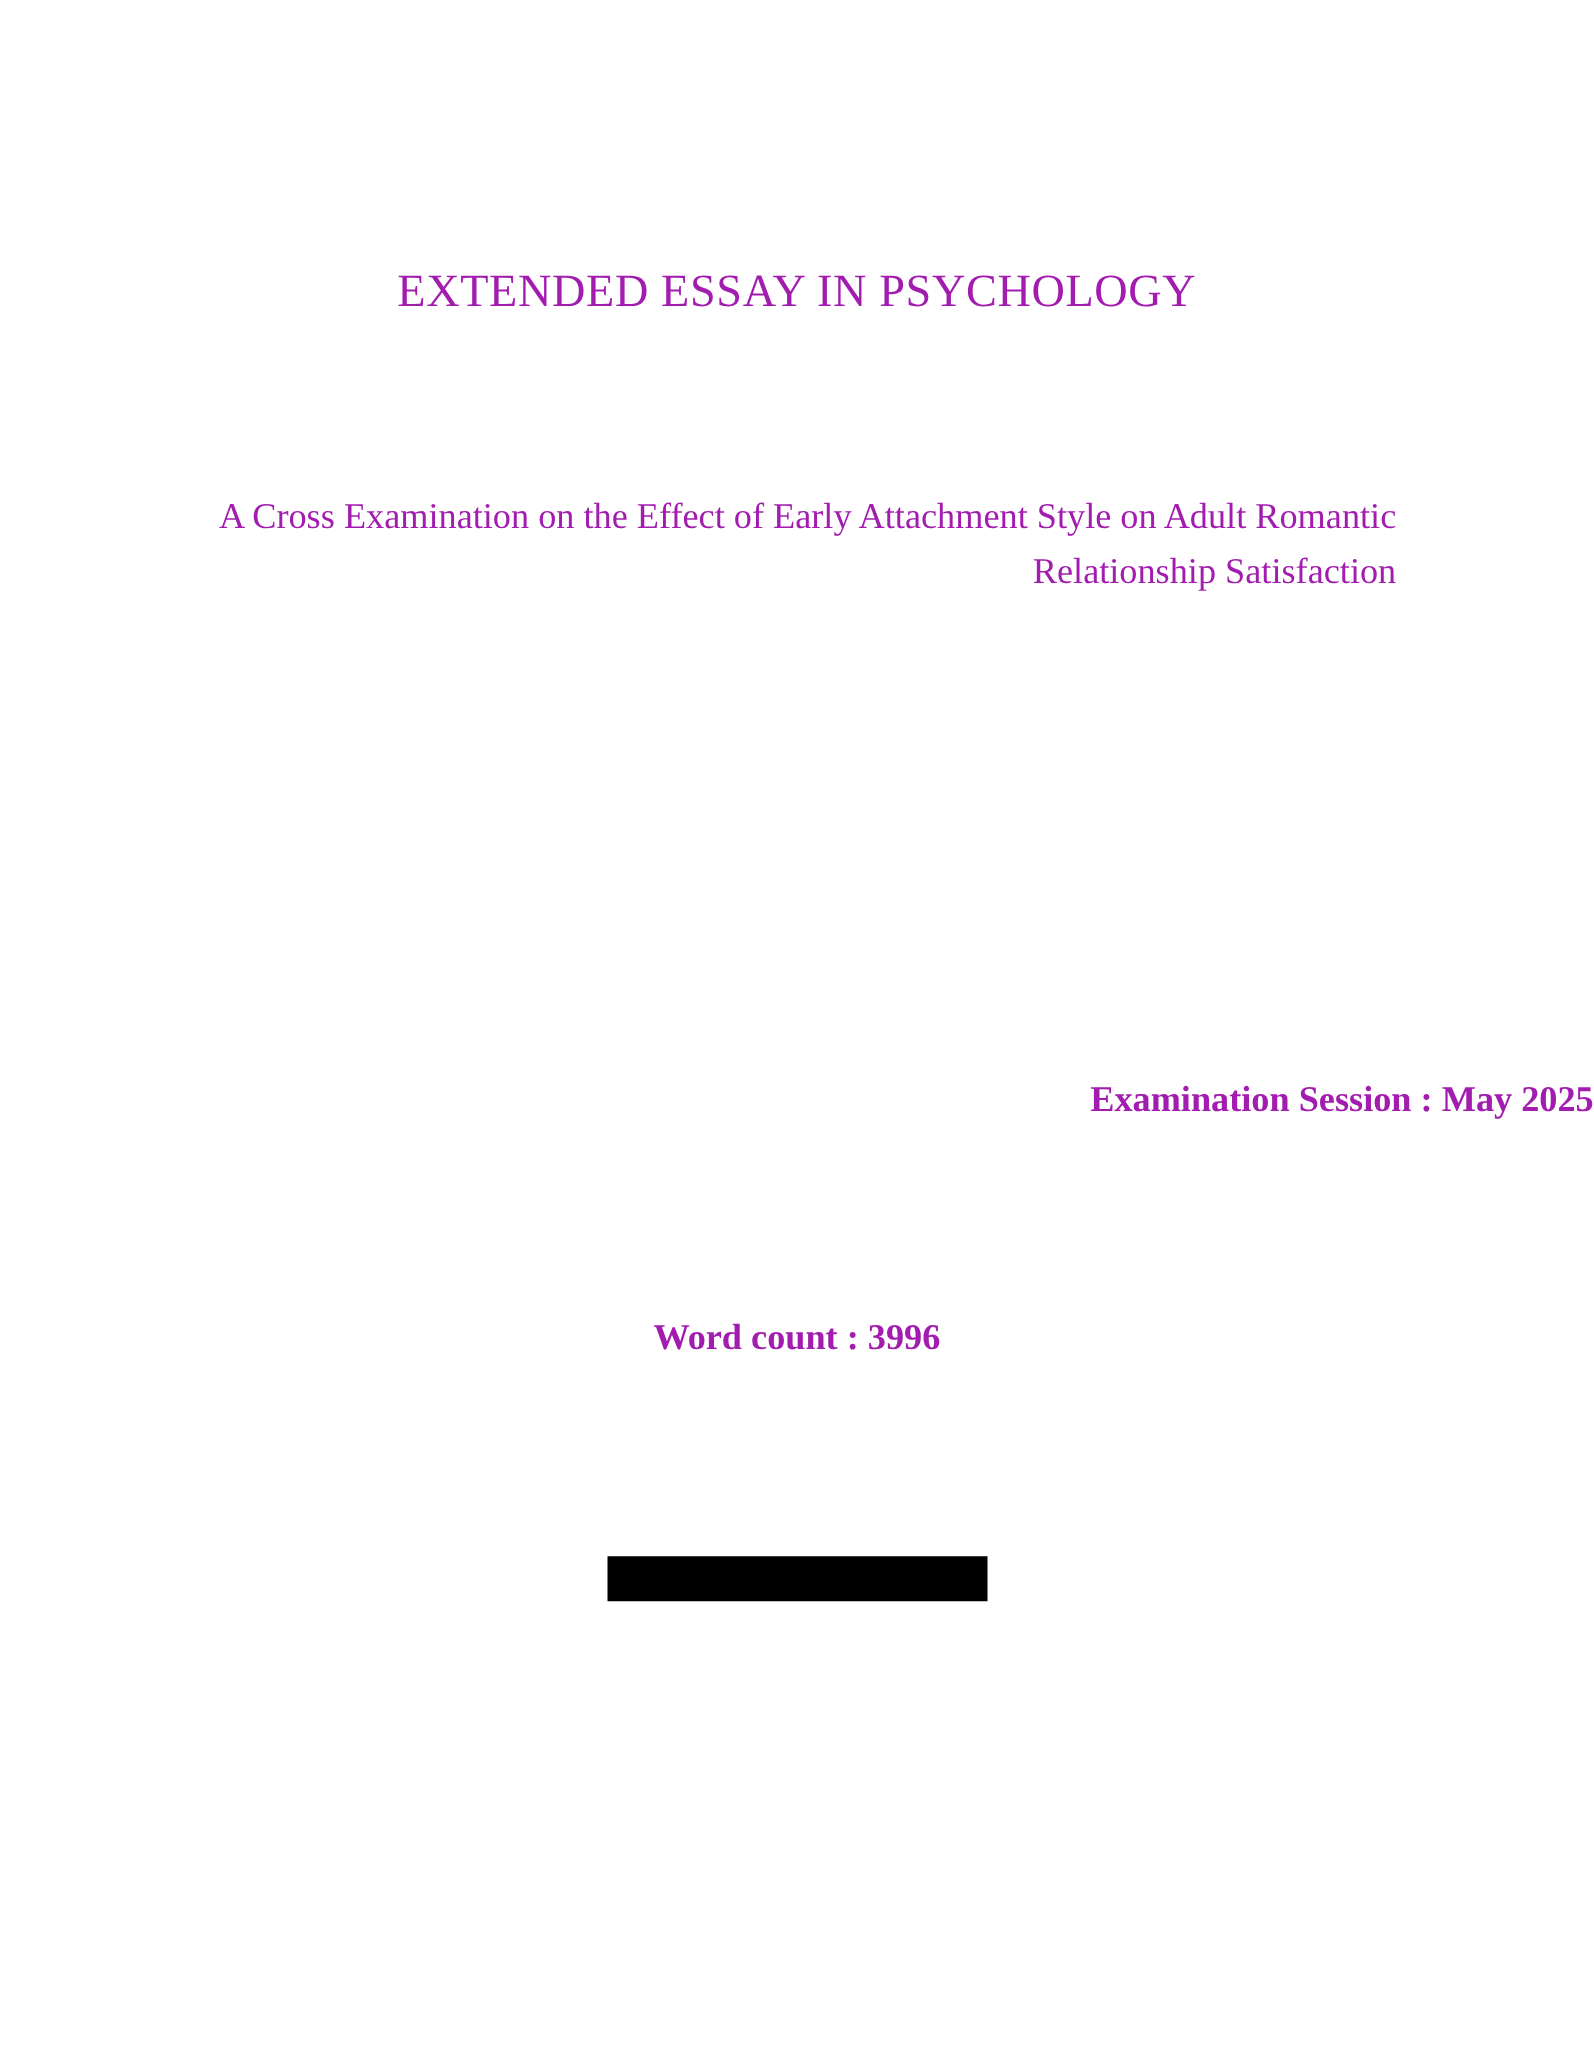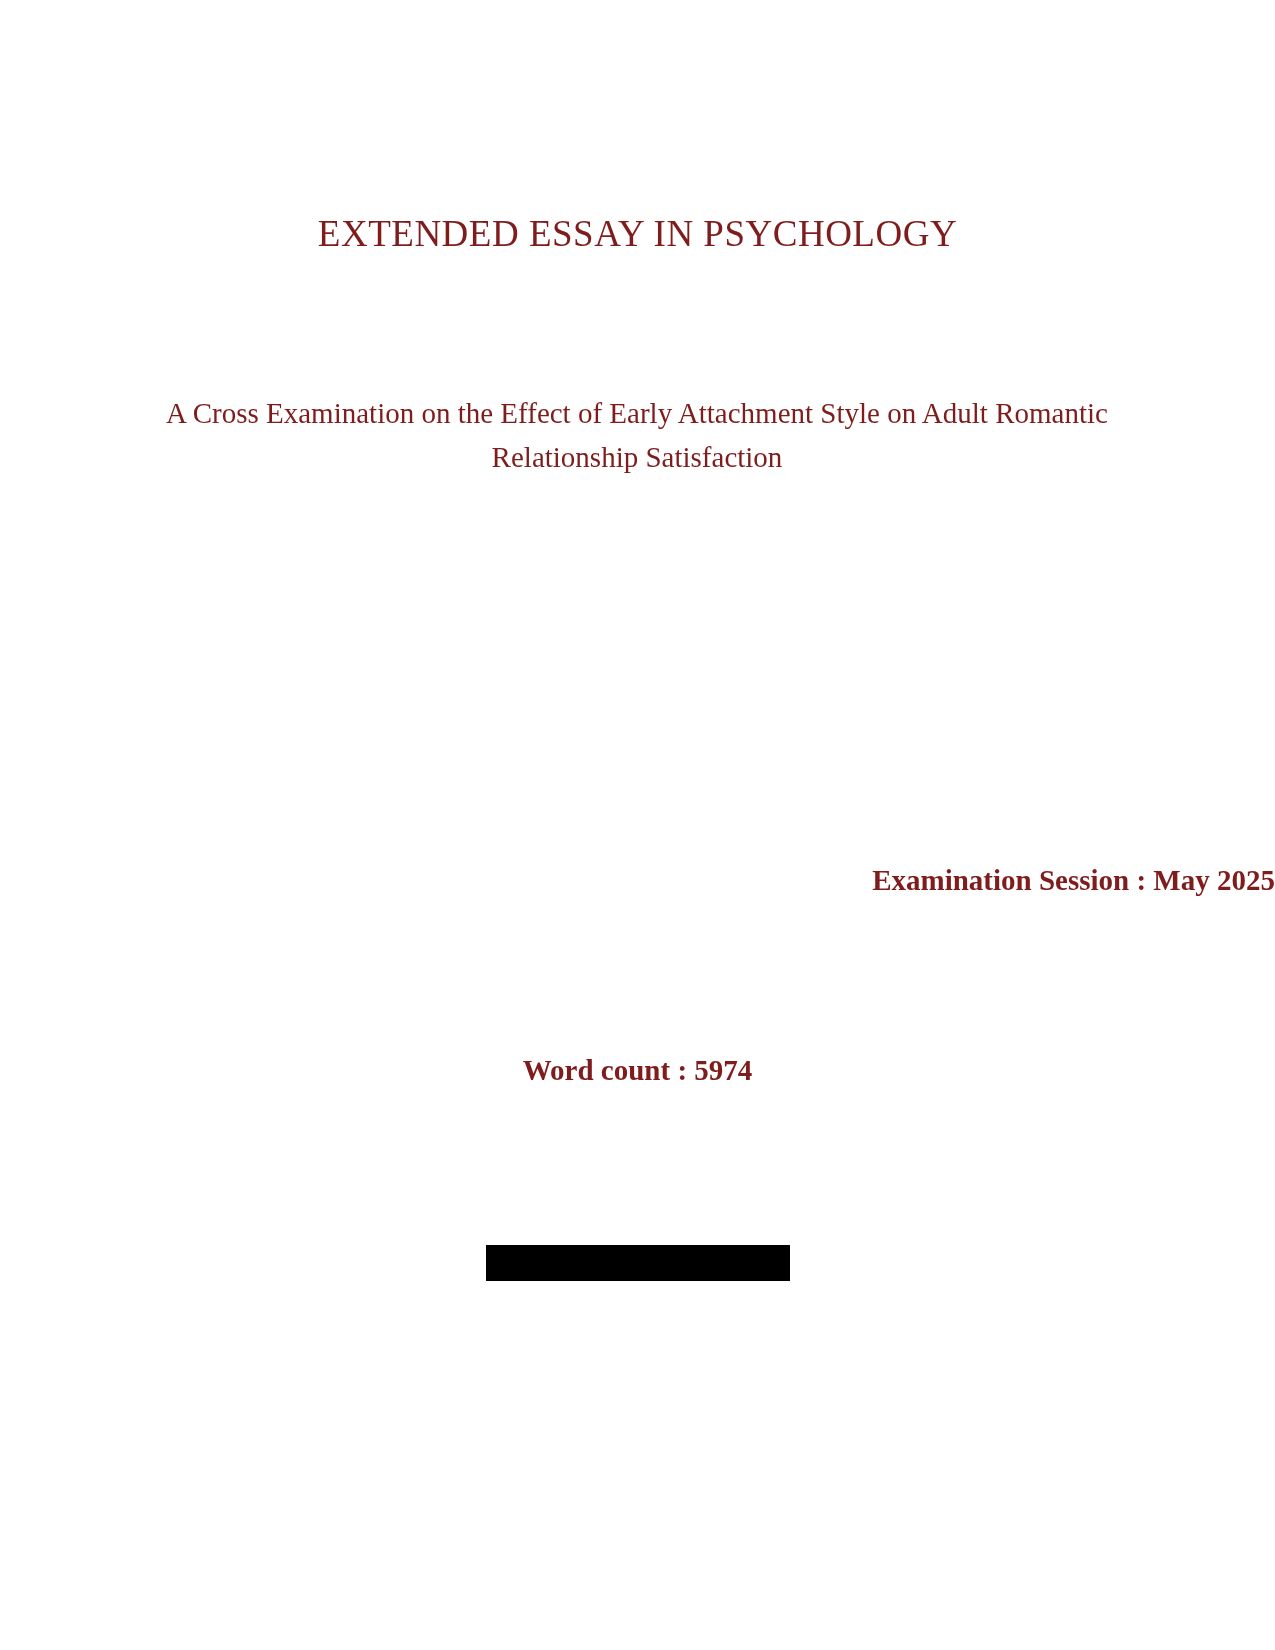--- a/index.html
+++ b/index.html
@@ -10,39 +10,39 @@
   body {
     width: 1275px;
     height: 1650px;
     overflow: hidden;
   }
   .page {
     position: relative;
     width: 1275px;
     height: 1650px;
     background: #ffffff;
-    color: #7f1d1d;
+    color: #a21caf;
     font-family: "Liberation Serif", "DejaVu Serif", serif;
   }
   .doc-title {
     position: absolute;
     top: 209px;
     left: 0;
     width: 1275px;
     text-align: center;
     font-size: 37px;
     line-height: 50px;
     letter-spacing: 0.5px;
   }
   .essay-title {
     position: absolute;
     top: 391px;
     left: 157px;
     width: 960px;
-    text-align: center;
+    text-align: right;
     font-size: 29px;
     line-height: 44px;
   }
   .research-question {
     position: absolute;
     top: 646px;
     left: 147px;
     width: 980px;
     text-align: center;
     font-size: 29px;
@@ -85,17 +85,17 @@
 
 <div class="page">
 
   <div class="doc-title">EXTENDED ESSAY IN PSYCHOLOGY</div>
 
   <div class="essay-title">A Cross Examination on the Effect of Early Attachment Style on Adult Romantic Relationship Satisfaction</div>
 
 
   <div class="exam-session">Examination Session : May 2025</div>
 
-  <div class="word-count">Word count : 5974</div>
+  <div class="word-count">Word count : 3996</div>
 
   <div class="redaction-bar"></div>
 
 </div>
 
 </body></html>

